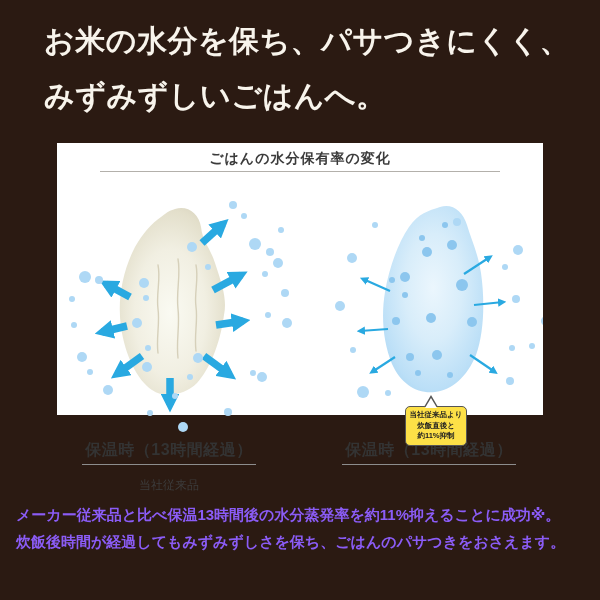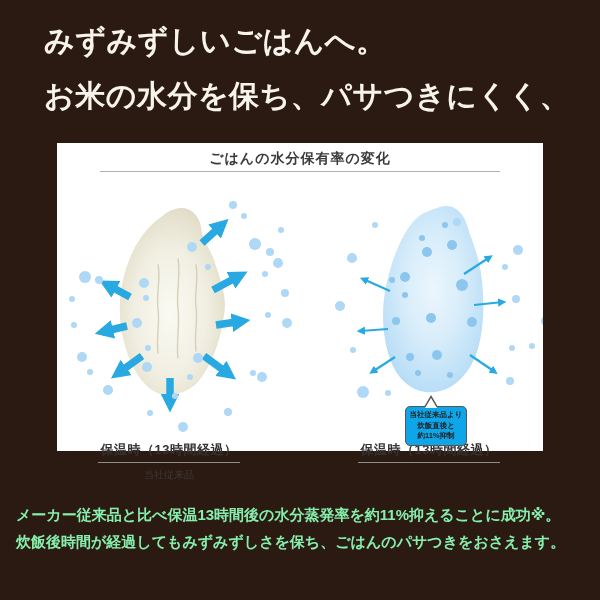--- a/index.html
+++ b/index.html
@@ -13,86 +13,86 @@
   
   .headline{
     position:absolute;left:44px;top:13px;
     font-family:"Liberation Serif","DejaVu Serif",serif;
     font-weight:bold;font-size:30px;line-height:55px;
     color:#f8f4ec;letter-spacing:0.5px;white-space:nowrap;
   }
 
   
   .panel{
-    position:absolute;left:57px;top:143px;width:486px;height:308px;
+    position:absolute;left:57px;top:143px;width:486px;height:272px;
     background:#ffffff;
   }
   .panel-title{
     position:absolute;top:7px;left:0;width:100%;
     text-align:center;font-size:14px;font-weight:bold;color:#3b3b3b;
     letter-spacing:1px;
   }
   .panel-rule{
     position:absolute;top:28px;left:43px;right:43px;height:0;
     border-top:1px solid #b3b0ab;
   }
   .diagram-svg{position:absolute;left:0;top:0;}
 
   
   .grain-label{position:absolute;top:297px;text-align:center;}
   .grain-label.left{left:22px;width:180px;}
   .grain-label.right{left:282px;width:180px;}
   .state{
-    display:inline-block;font-size:13px;font-weight:bold;color:#333;
+    display:inline-block;font-size:16px;font-weight:bold;color:#333;
     border-bottom:1px solid #8d8d8d;padding:0 3px 3px 3px;letter-spacing:0.5px;
     white-space:nowrap;
   }
   .product{
-    margin-top:5px;font-size:10px;line-height:1.35;color:#3c3c3c;
+    margin-top:12px;font-size:12px;line-height:1.35;color:#3c3c3c;
     white-space:nowrap;
   }
 
   
   .callout{
     position:absolute;left:348px;top:263px;width:62px;box-sizing:border-box;
-    background:#0ea5e9;border:1px solid #555;border-radius:5px;
+    background:#fde047;border:1px solid #555;border-radius:5px;
     padding:3px 1px;text-align:center;
     font-size:7.5px;font-weight:bold;line-height:1.4;color:#222;
   }
   .callout::before{
     content:"";position:absolute;top:-12px;left:18px;width:0;height:0;
     border-left:7px solid transparent;border-right:7px solid transparent;
     border-bottom:12px solid #555;
   }
   .callout::after{
     content:"";position:absolute;top:-9px;left:19px;width:0;height:0;
     border-left:6px solid transparent;border-right:6px solid transparent;
     border-bottom:10px solid #fff;
   }
 
   
   .body-text{
     position:absolute;left:16px;top:501px;
     font-size:15px;font-weight:bold;line-height:27px;
-    color:#86efac;letter-spacing:0;white-space:nowrap;
+    color:#8b5cf6;letter-spacing:0;white-space:nowrap;
   }
   .footnote{
     position:absolute;left:13px;top:554px;
     font-size:12px;font-weight:bold;line-height:17px;
     color:#f3efe7;white-space:nowrap;
   }
 </style>
 </head>
 <body>
 
 <div class="stage">
 
   <div class="headline">
+    <div>お米の水分を保ち、パサつきにくく、</div>
     <div>みずみずしいごはんへ。</div>
-    <div>お米の水分を保ち、パサつきにくく、</div>
   </div>
 
   <div class="panel">
     <div class="panel-title">ごはんの水分保有率の変化</div>
     <div class="panel-rule"></div>
 
     <svg class="diagram-svg" width="486" height="344" viewBox="0 0 486 344" xmlns="http://www.w3.org/2000/svg">
       <defs>
         <radialGradient id="gL" cx="48%" cy="56%" r="62%">
           <stop offset="0%" stop-color="#fafaf2"></stop>

